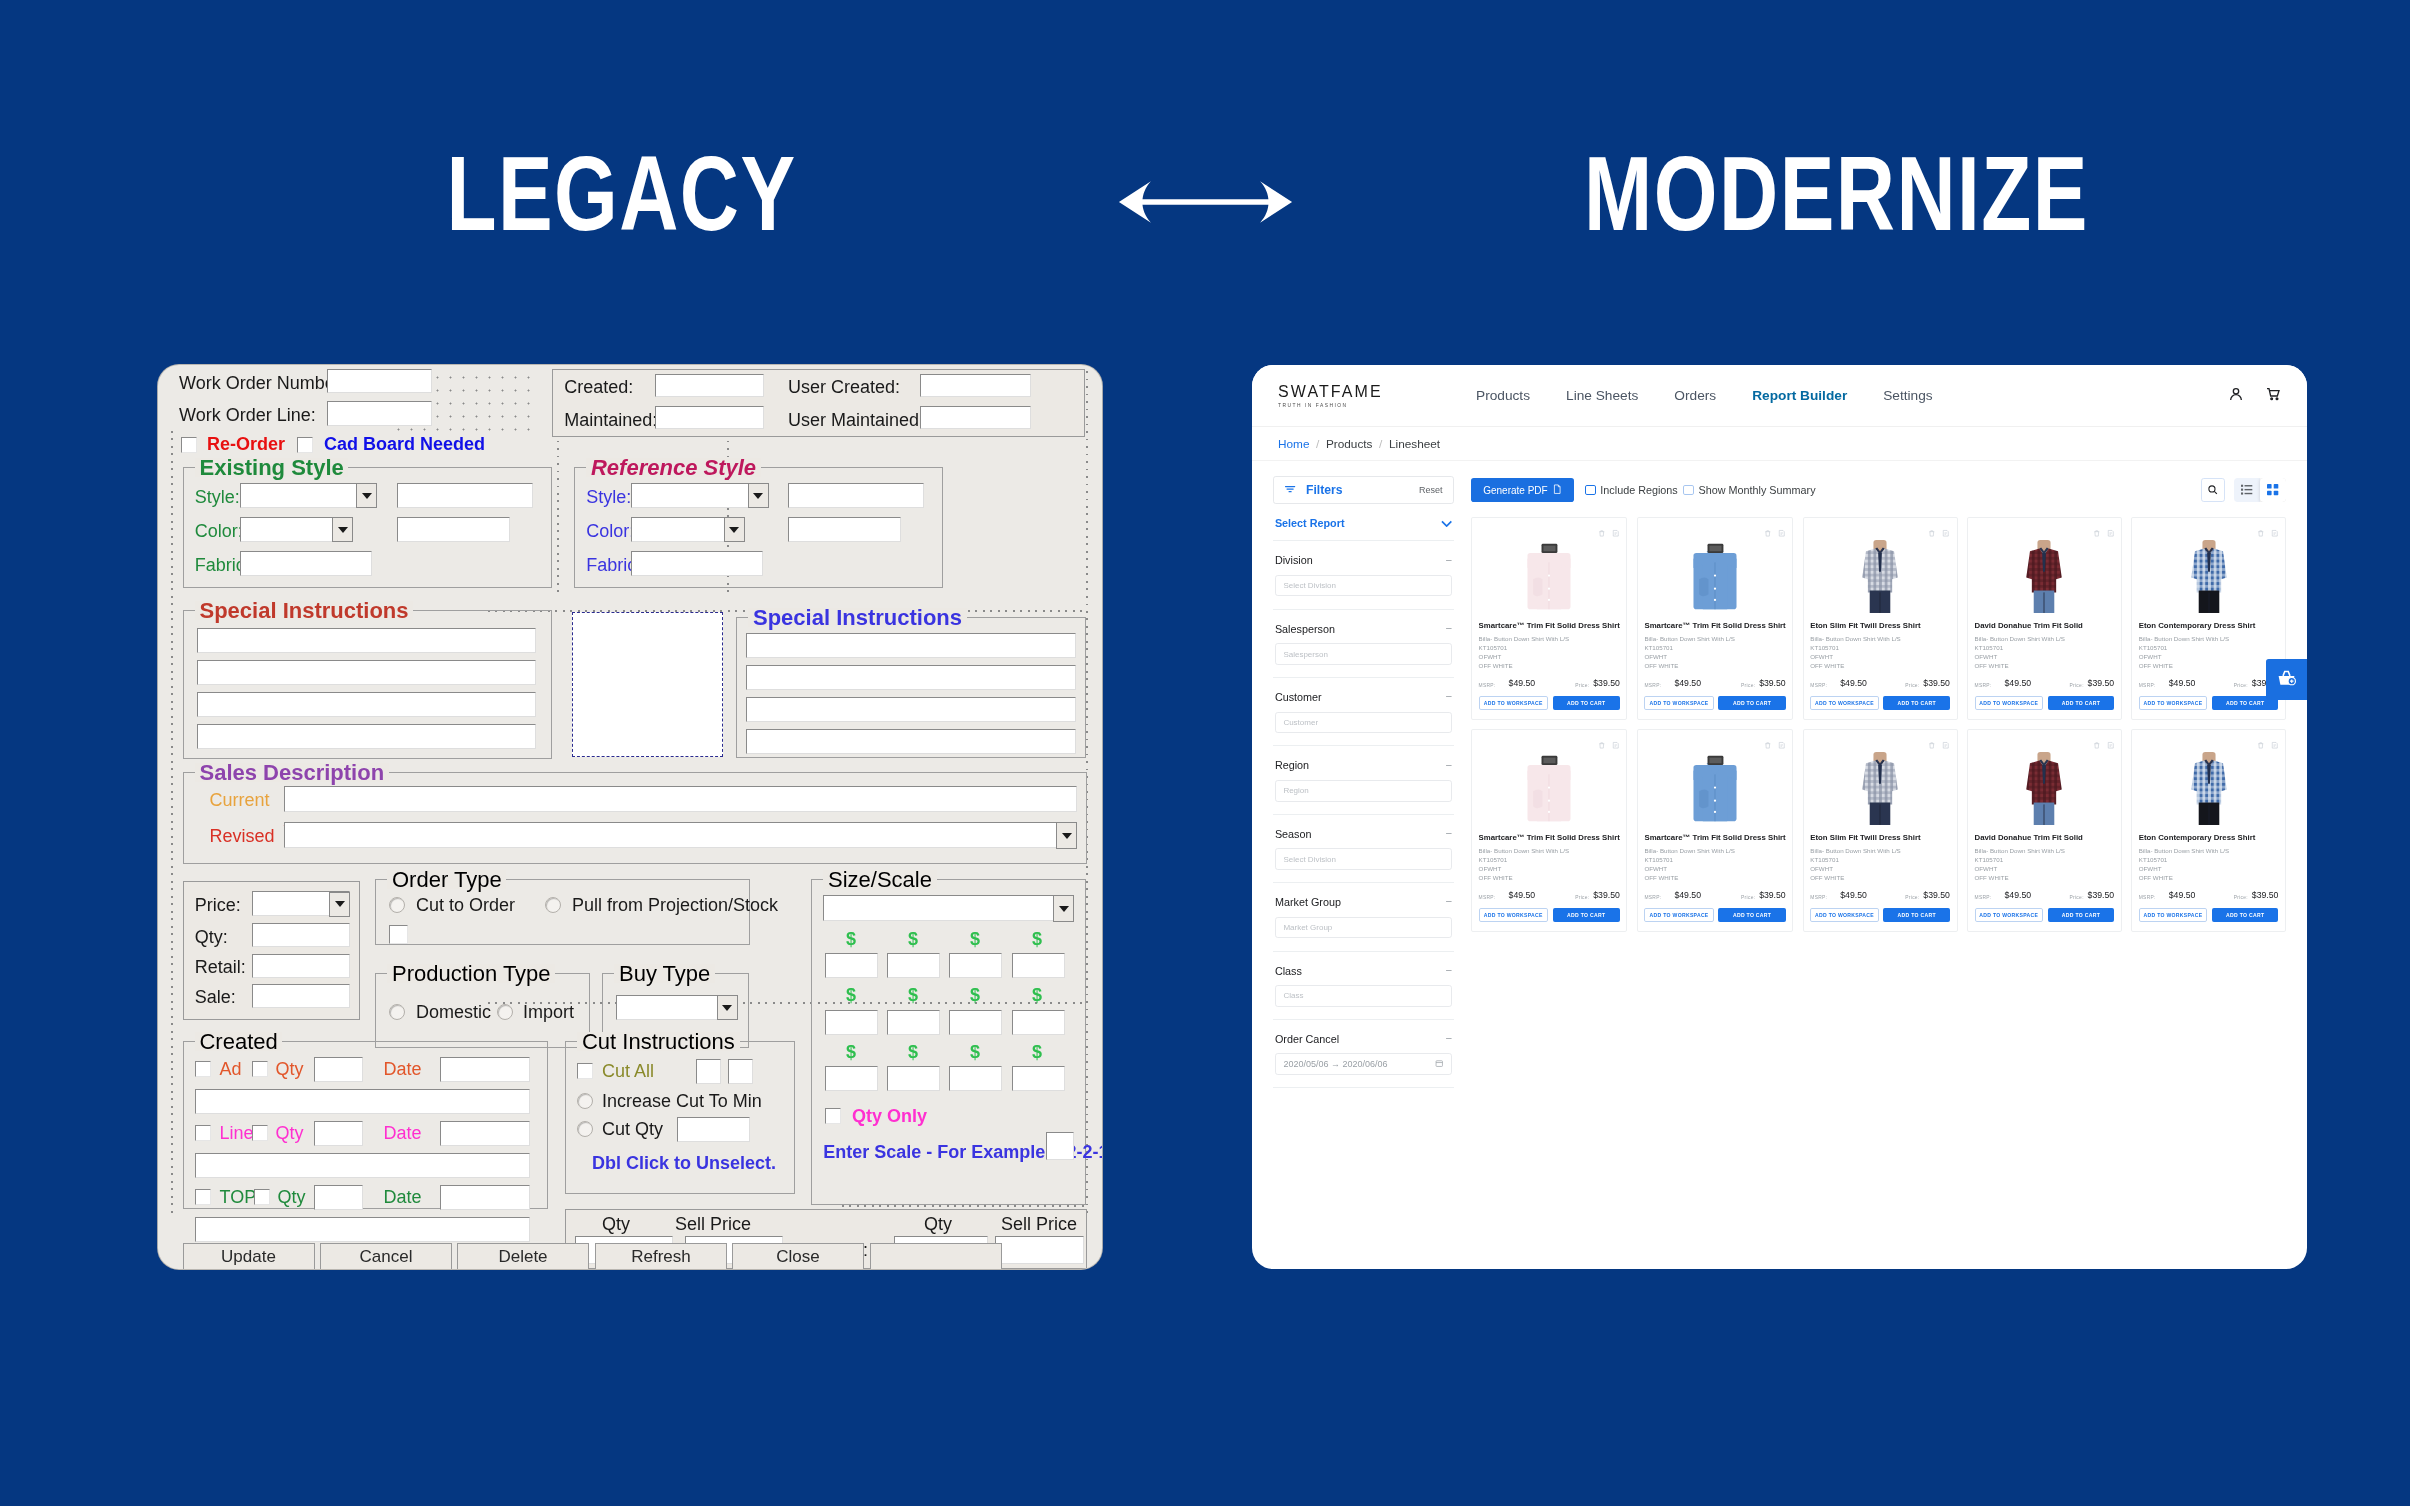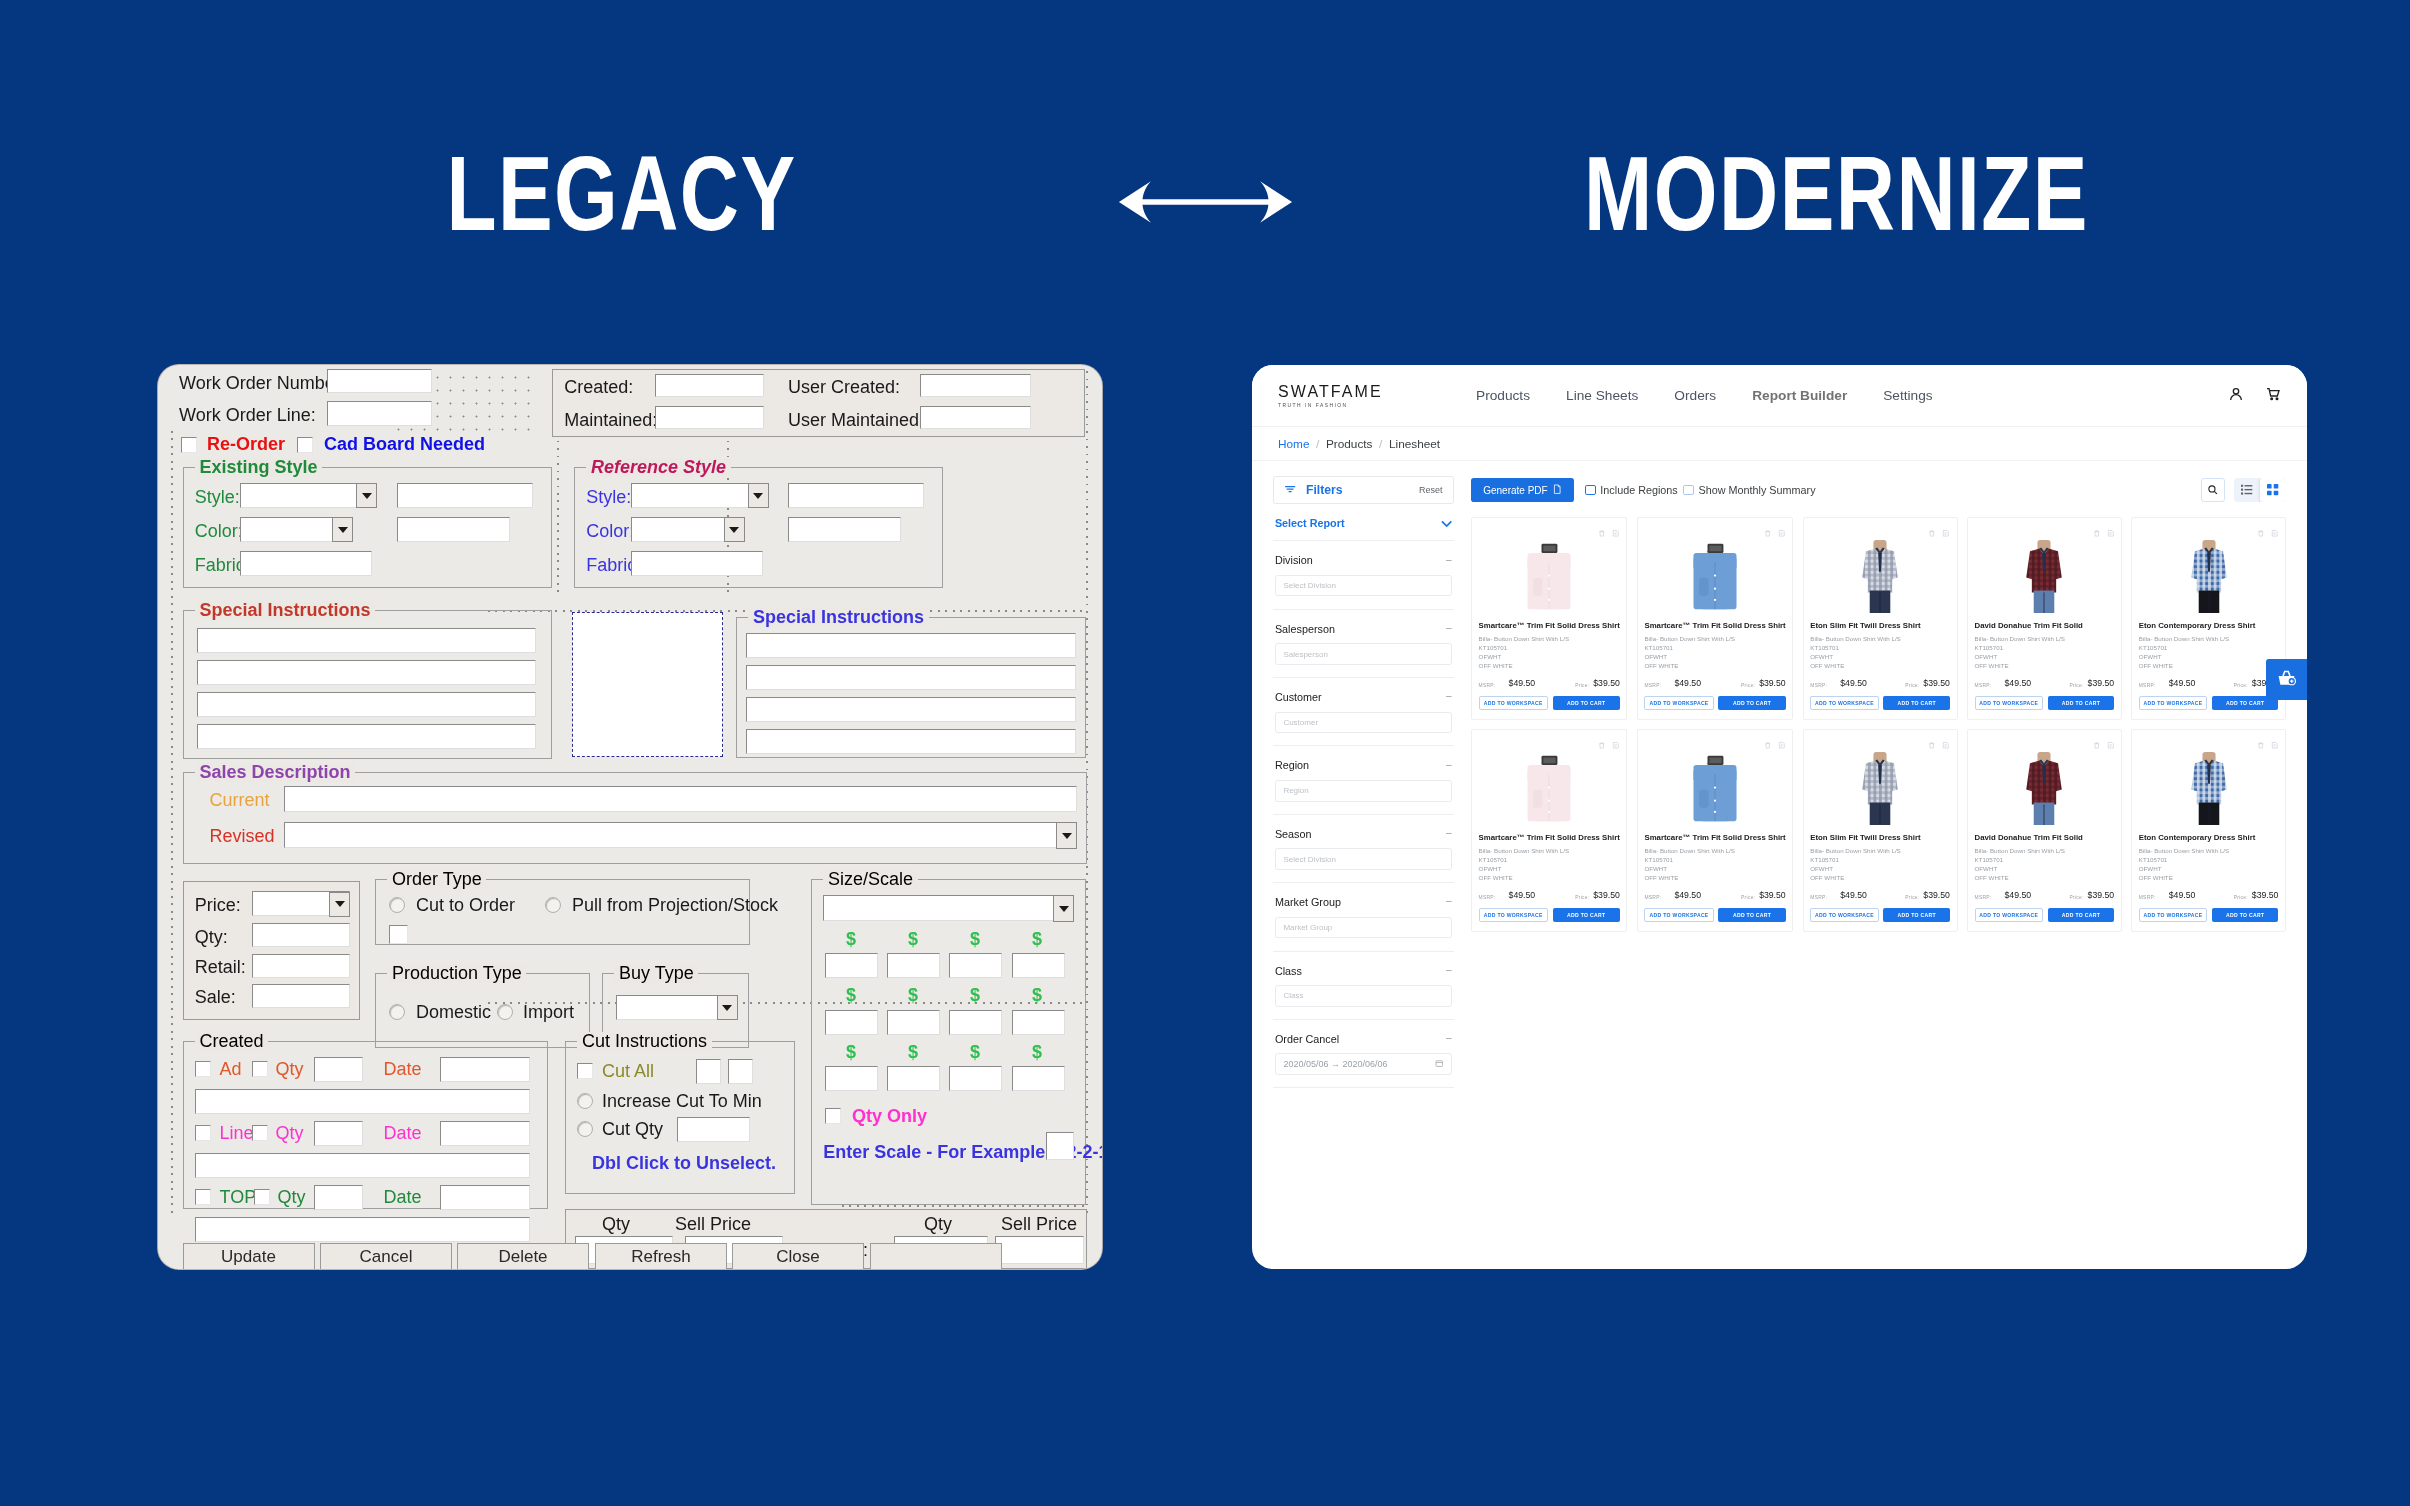--- a/index.html
+++ b/index.html
@@ -31,21 +31,21 @@
     font-family: "Liberation Sans", sans-serif;
   }
   .legacy-inner { position: absolute; left: 0; top: 0; width: 944px; height: 904px; }
 
   .lg-panel { position: absolute; background: #ece9e4; border: 0.9px solid #9a9a9a; }
   .lg-group {
     position: absolute; border: 0.9px solid #9f9f9f;
   }
   .lg-group > .lg-legend {
     position: absolute; top: -10.4px; left: 11.3px; background: #ece9e4;
-    padding: 0 4.7px; font-size: 18px; line-height: 19px; white-space: nowrap;
+    padding: 0 4.7px; font-size: 22px; line-height: 19px; white-space: nowrap;
   }
   .lg-label { position: absolute; font-size: 18px; color: #1a1a1a; white-space: nowrap; }
   .lg-input {
     position: absolute; background: #ffffff;
     border-top: 1.9px solid #8a8a8a; border-left: 1.9px solid #8a8a8a;
     border-right: 0.9px solid #dedede; border-bottom: 0.9px solid #dedede;
   }
   .lg-combo {
     position: absolute; background: #ffffff;
     border-top: 1.9px solid #8a8a8a; border-left: 1.9px solid #8a8a8a;
@@ -100,21 +100,21 @@
   }
   .app-header {
     height: 62px; display: flex; align-items: center; padding: 17px 26px;
     border-bottom: 0.9px solid #f0f0f0; background: #fff;
   }
   .brand { display: flex; flex-direction: column; justify-content:center; width: 108px; }
   .brand-main { font-size: 16px; letter-spacing: 2.1px; color: #1a1a1a; font-weight: 400; }
   .brand-sub { font-size: 4.9px; letter-spacing: 1.5px; color: #4a4a4a; margin-top: 1.9px; }
   .nav { display: flex; gap: 36px; margin-left: 90px; }
   .nav a { font-size: 13.7px; color: #4b5563; text-decoration: none; }
-  .nav a.active { color: #737373; font-weight: 700; }
+  .nav a.active { color: #0369a1; font-weight: 700; }
   .header-icons { margin-left: auto; display: flex; gap: 21px; align-items: center; }
 
   .breadcrumb {
     height: 34px; display: flex; align-items: center; gap: 6.6px; padding: 0 26px;
     font-size: 11.8px; color: #3c4043; border-bottom: 0.9px solid #f2f2f2; background:#fff;
   }
   .breadcrumb .bc-link { color: #1a73e8; }
   .breadcrumb .sep { color: #bdbdbd; }
 
   .app-body { display: flex; padding: 15px 21px 0 21px; gap: 17px; }

